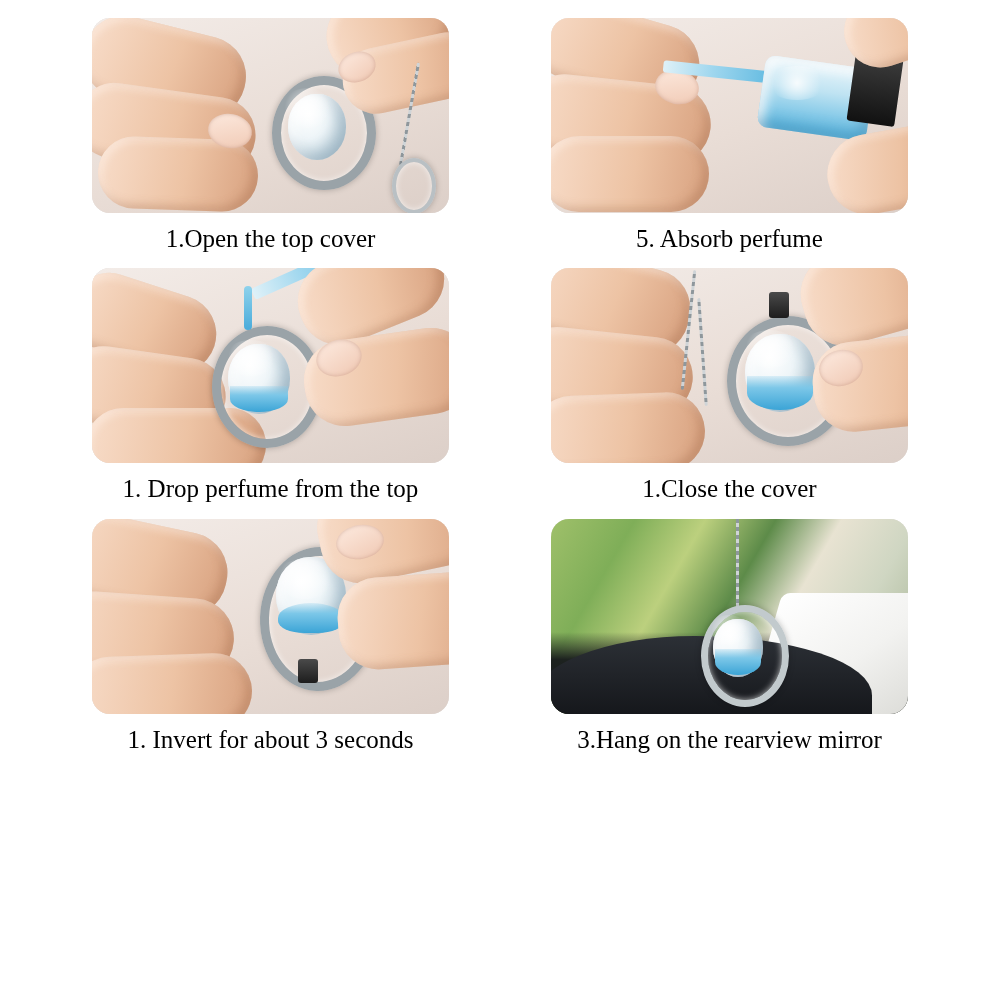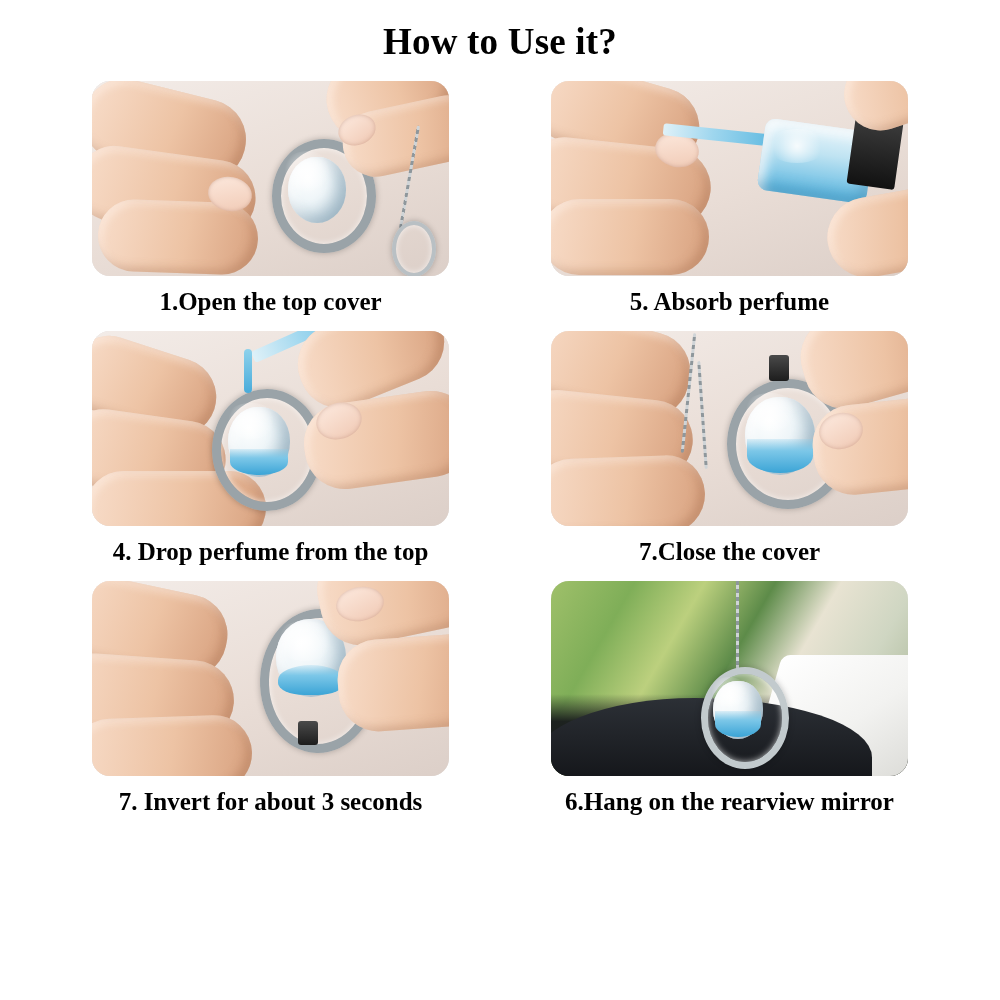--- a/index.html
+++ b/index.html
@@ -58,21 +58,20 @@
     background: #efe7e2;
     box-shadow: 0 0 0 1px #e4e4e4 inset;
   }
   .caption {
     font-size: 25px;
     line-height: 1.25;
     margin: 10px 0 8px 0;
     text-align: center;
     font-family: "Liberation Serif", serif;
     white-space: nowrap;
-    font-weight: bold;
   }
   .finger {
     position: absolute;
     border-radius: 40px;
     background: linear-gradient(100deg,#f8ddca 0%, #edc3a4 55%, #d7a07e 100%);
     box-shadow: inset -6px -4px 10px rgba(160,105,75,0.35), inset 4px 4px 8px rgba(255,240,230,0.6);
   }
   .nail {
     position: absolute;
     border-radius: 50%;
@@ -149,21 +148,20 @@
     border-radius: 50%;
     background: radial-gradient(circle, rgba(255,255,255,0.85) 0%, rgba(255,255,255,0) 70%);
     pointer-events: none;
   }
 </style>
 </head>
 <body>
 
 <div class="page">
 
-  <h1 class="title">How to Use it?</h1>
 
 
   <div class="grid">
 
     <div class="cell">
       <div class="photo">
         <div class="bg-soft"></div>
 
         <div class="finger" style="left:-10px; top:8px; width:165px; height:82px; transform:rotate(14deg);"></div>
         <div class="finger" style="left:-16px; top:72px; width:180px; height:76px; transform:rotate(8deg);"></div>
@@ -217,21 +215,21 @@
         <div class="liquid" style="left:138px; top:118px; width:58px; height:26px;"></div>
 
         <div class="dropper" style="left:156px; top:-4px; width:120px; height:12px; transform:rotate(-24deg);"></div>
         <div style="position:absolute; left:152px; top:18px; width:8px; height:44px; background:linear-gradient(180deg,#8ed2ec,#49abda); border-radius:4px;"></div>
 
         <div class="finger" style="left:204px; top:-20px; width:150px; height:84px; transform:rotate(-22deg);"></div>
         <div class="finger" style="left:212px; top:66px; width:168px; height:86px; transform:rotate(-8deg);"></div>
         <div class="nail" style="left:224px; top:72px; width:46px; height:36px; transform:rotate(-16deg);"></div>
         <div class="glow" style="left:132px; top:72px; width:54px; height:36px;"></div>
       </div>
-      <div class="caption">4. Drop perfume from the top</div>
+      <div class="caption">1. Drop perfume from the top</div>
     </div>
 
     <div class="cell">
       <div class="photo">
         <div class="bg-soft"></div>
         <div class="finger" style="left:-30px; top:-10px; width:170px; height:86px; transform:rotate(14deg);"></div>
         <div class="finger" style="left:-34px; top:64px; width:176px; height:80px; transform:rotate(6deg);"></div>
         <div class="finger" style="left:-18px; top:126px; width:172px; height:78px; transform:rotate(-2deg);"></div>
 
         <div class="chain" style="left:136px; top:2px; height:120px; transform:rotate(6deg);"></div>
@@ -240,53 +238,53 @@
         <div class="ring" style="left:176px; top:48px; width:104px; height:112px;"></div>
         <div class="bottle" style="left:194px; top:66px; width:70px; height:78px;"></div>
         <div class="liquid" style="left:196px; top:108px; width:66px; height:34px;"></div>
         <div class="cap" style="left:218px; top:24px; width:20px; height:26px;"></div>
 
         <div class="finger" style="left:250px; top:-24px; width:150px; height:92px; transform:rotate(-16deg);"></div>
         <div class="finger" style="left:262px; top:70px; width:150px; height:90px; transform:rotate(-6deg);"></div>
         <div class="nail" style="left:268px; top:82px; width:44px; height:36px; transform:rotate(-12deg);"></div>
         <div class="glow" style="left:190px; top:62px; width:58px; height:38px;"></div>
       </div>
-      <div class="caption">7.Close the cover</div>
+      <div class="caption">1.Close the cover</div>
     </div>
 
     <div class="cell">
       <div class="photo">
         <div class="bg-soft"></div>
         <div class="finger" style="left:-34px; top:4px; width:170px; height:84px; transform:rotate(12deg);"></div>
         <div class="finger" style="left:-38px; top:76px; width:180px; height:80px; transform:rotate(4deg);"></div>
         <div class="finger" style="left:-20px; top:136px; width:180px; height:76px; transform:rotate(-2deg);"></div>
 
         <div class="ring" style="left:168px; top:28px; width:100px; height:126px; transform:rotate(182deg);"></div>
         <div class="bottle" style="left:184px; top:38px; width:70px; height:78px;"></div>
         <div class="liquid" style="left:186px; top:84px; width:66px; height:30px; border-radius:50% 50% 40% 40%;"></div>
         <div class="cap" style="left:206px; top:140px; width:20px; height:24px;"></div>
 
         <div class="finger" style="left:226px; top:-40px; width:160px; height:96px; transform:rotate(-12deg);"></div>
         <div class="finger" style="left:246px; top:56px; width:150px; height:92px; transform:rotate(-4deg);"></div>
         <div class="nail" style="left:244px; top:6px; width:48px; height:34px; transform:rotate(-10deg);"></div>
         <div class="glow" style="left:182px; top:40px; width:62px; height:40px;"></div>
       </div>
-      <div class="caption">7. Invert for about 3 seconds</div>
+      <div class="caption">1. Invert for about 3 seconds</div>
     </div>
 
     <div class="cell">
       <div class="photo">
         <div class="bg-car"></div>
         <div class="windshield"></div>
         <div class="dash"></div>
 
         <div class="chain" style="left:185px; top:-4px; height:96px;"></div>
 
         <div class="ring" style="left:150px; top:86px; width:74px; height:88px; border-width:7px; border-color:#c2cacd;"></div>
         <div class="bottle" style="left:162px; top:100px; width:50px; height:58px;"></div>
         <div class="liquid" style="left:164px; top:130px; width:46px; height:26px;"></div>
         <div class="glow" style="left:158px; top:96px; width:40px; height:30px;"></div>
       </div>
-      <div class="caption">6.Hang on the rearview mirror</div>
+      <div class="caption">3.Hang on the rearview mirror</div>
     </div>
 
   </div>
 </div>
 
 </body></html>

